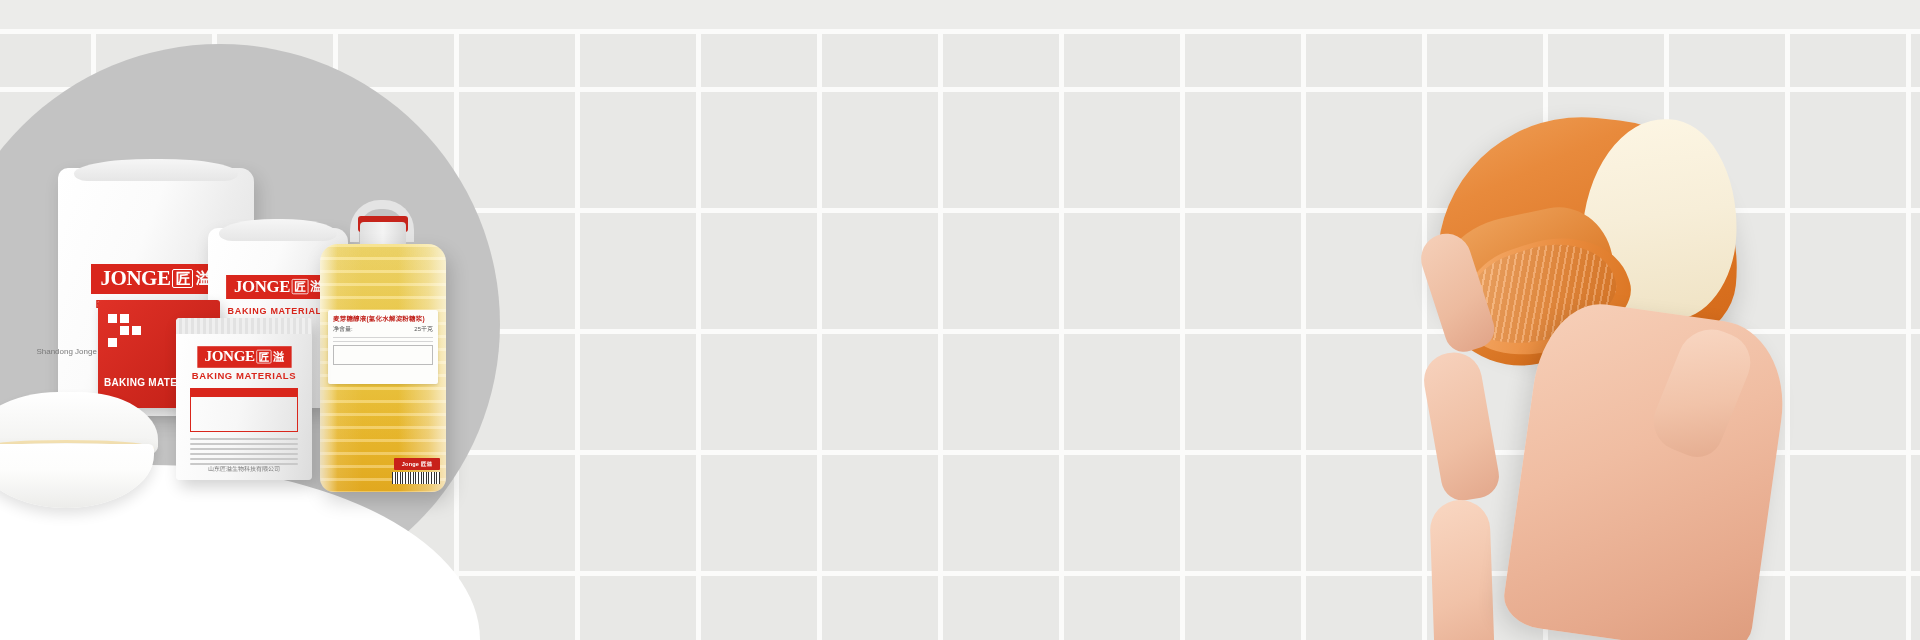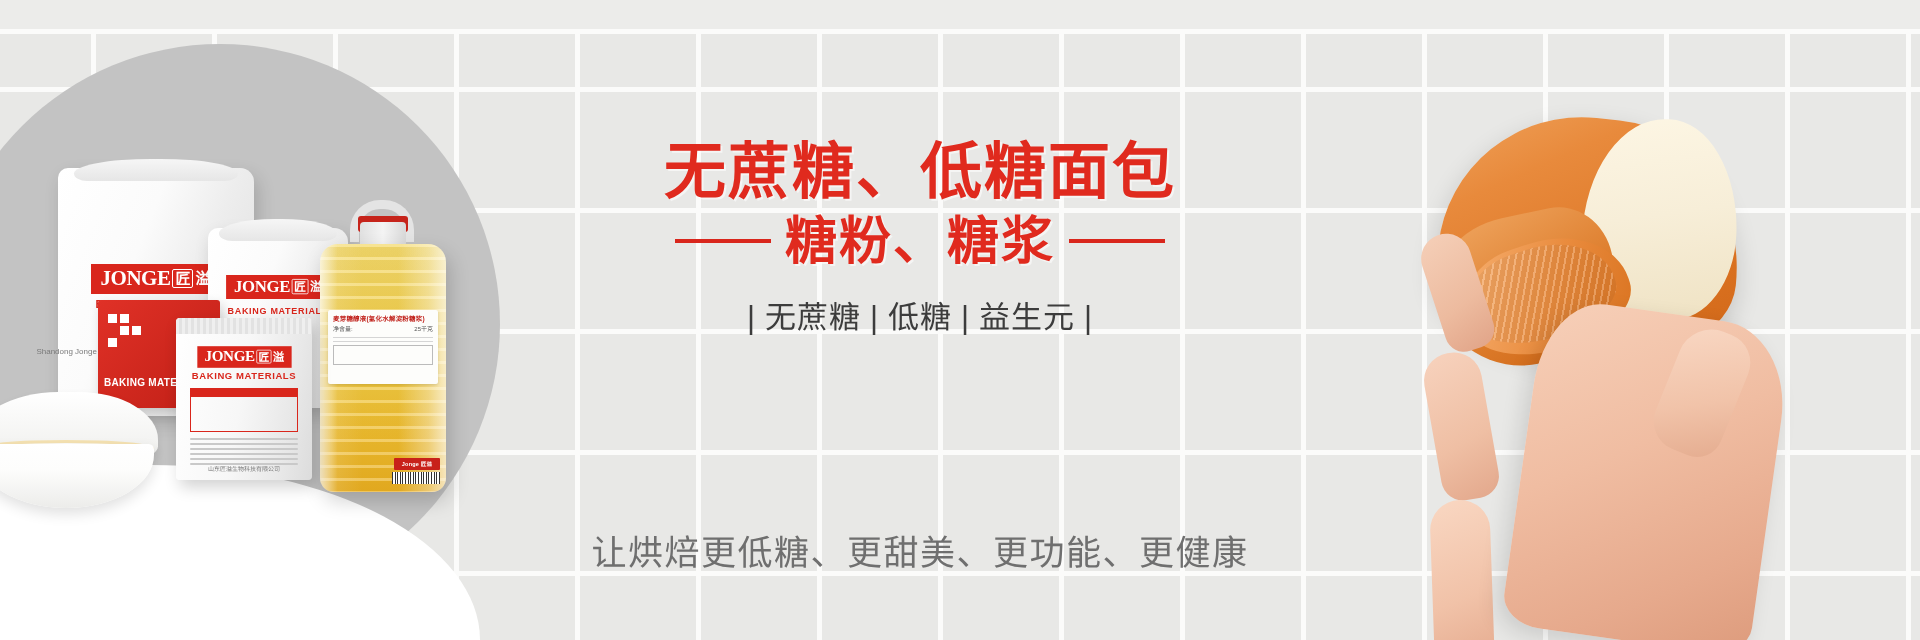--- a/index.html
+++ b/index.html
@@ -406,36 +406,20 @@
     </div>
 
     <div class="powder">
       <div class="powder-heap"></div>
       <div class="powder-rim"></div>
       <div class="powder-rim-in"></div>
       <div class="powder-bowl"></div>
     </div>
   </div>
 
-  <div class="copy">
-
-    <div class="headline-1">无蔗糖、低糖面包</div>
-
-    <div class="headline-2-row">
-      <span class="rule"></span>
-      <span class="headline-2">糖粉、糖浆</span>
-      <span class="rule"></span>
-    </div>
-
-    <div class="subline">
-      <span class="sep">|</span><span>无蔗糖</span><span class="sep">|</span><span>低糖</span><span class="sep">|</span><span>益生元</span><span class="sep">|</span>
-    </div>
-
-    <div class="tagline">让烘焙更低糖、更甜美、更功能、更健康</div>
-  </div>
 
   <div class="hand-scene">
     <div class="bread">
       <div class="bread-crust"></div>
       <div class="bread-inner"></div>
       <div class="bread-crust2"></div>
       <div class="bread-fold"></div>
       <div class="bread-texture"></div>
     </div>
 

